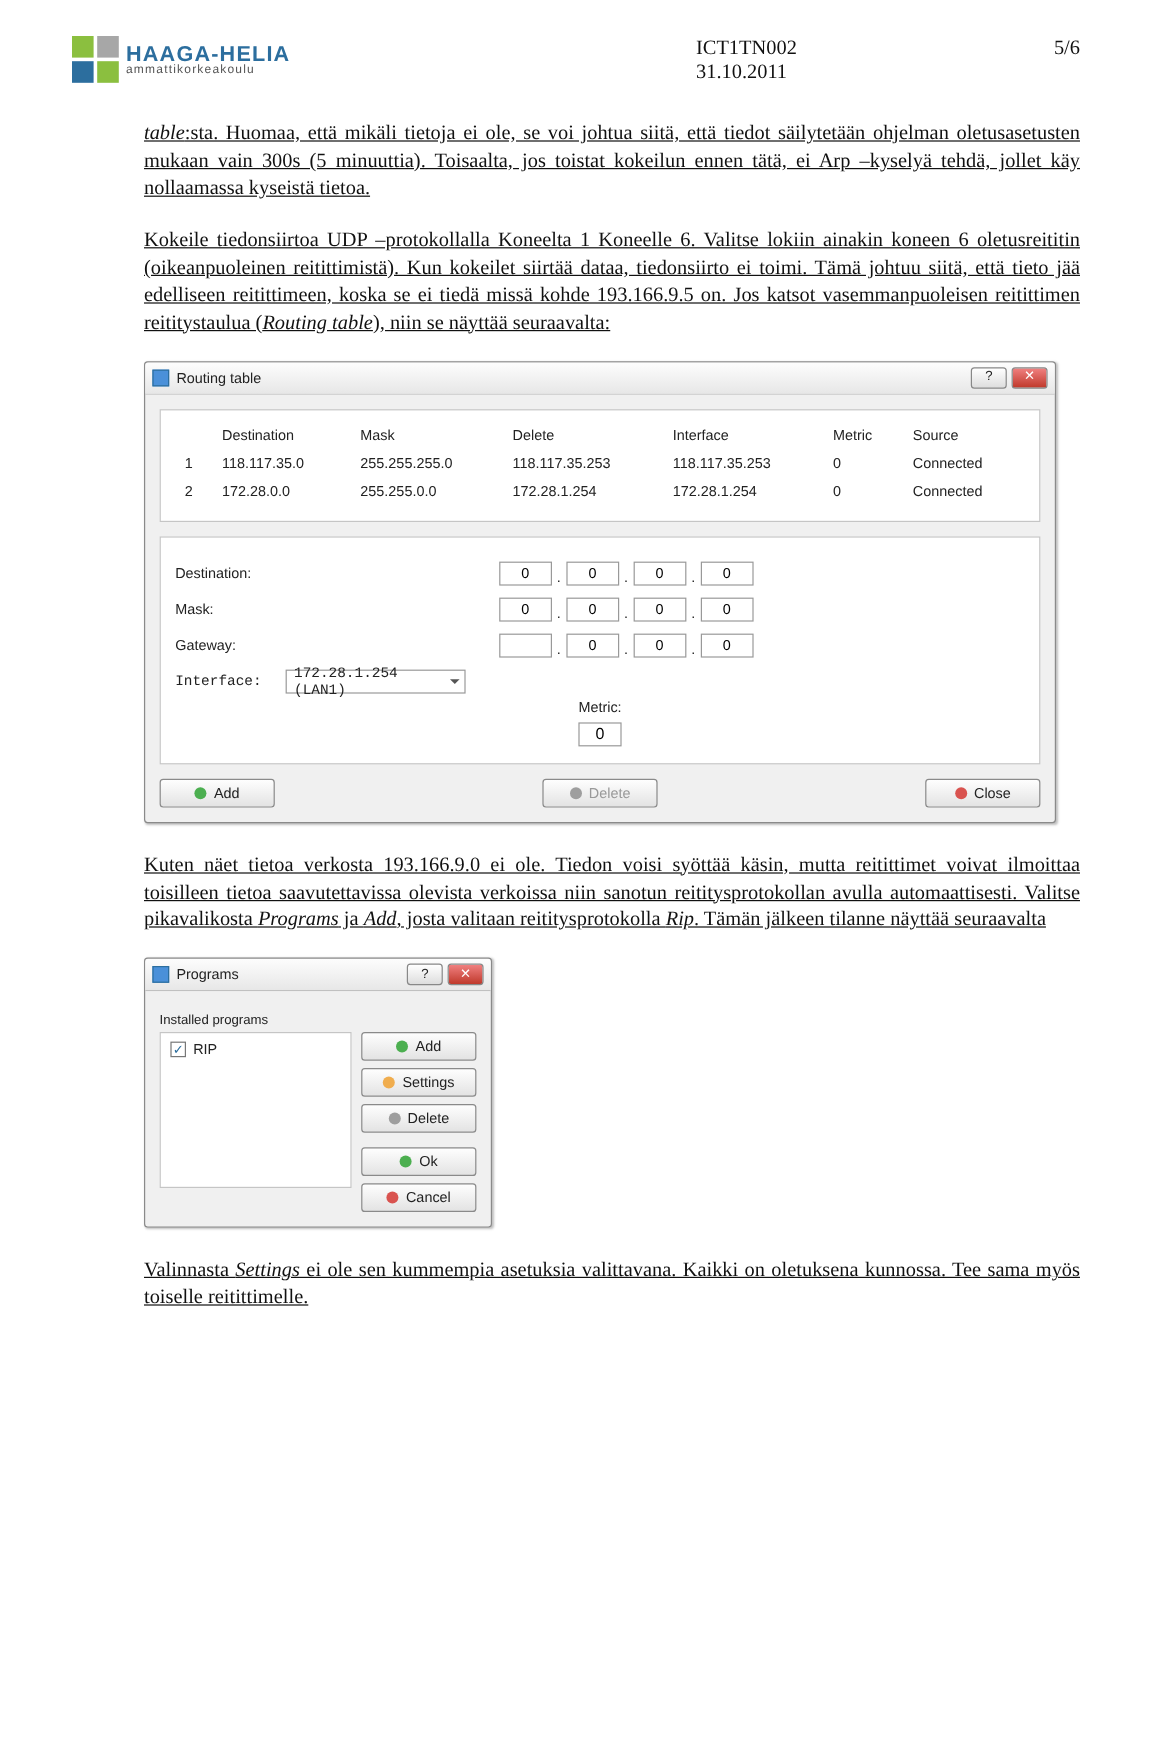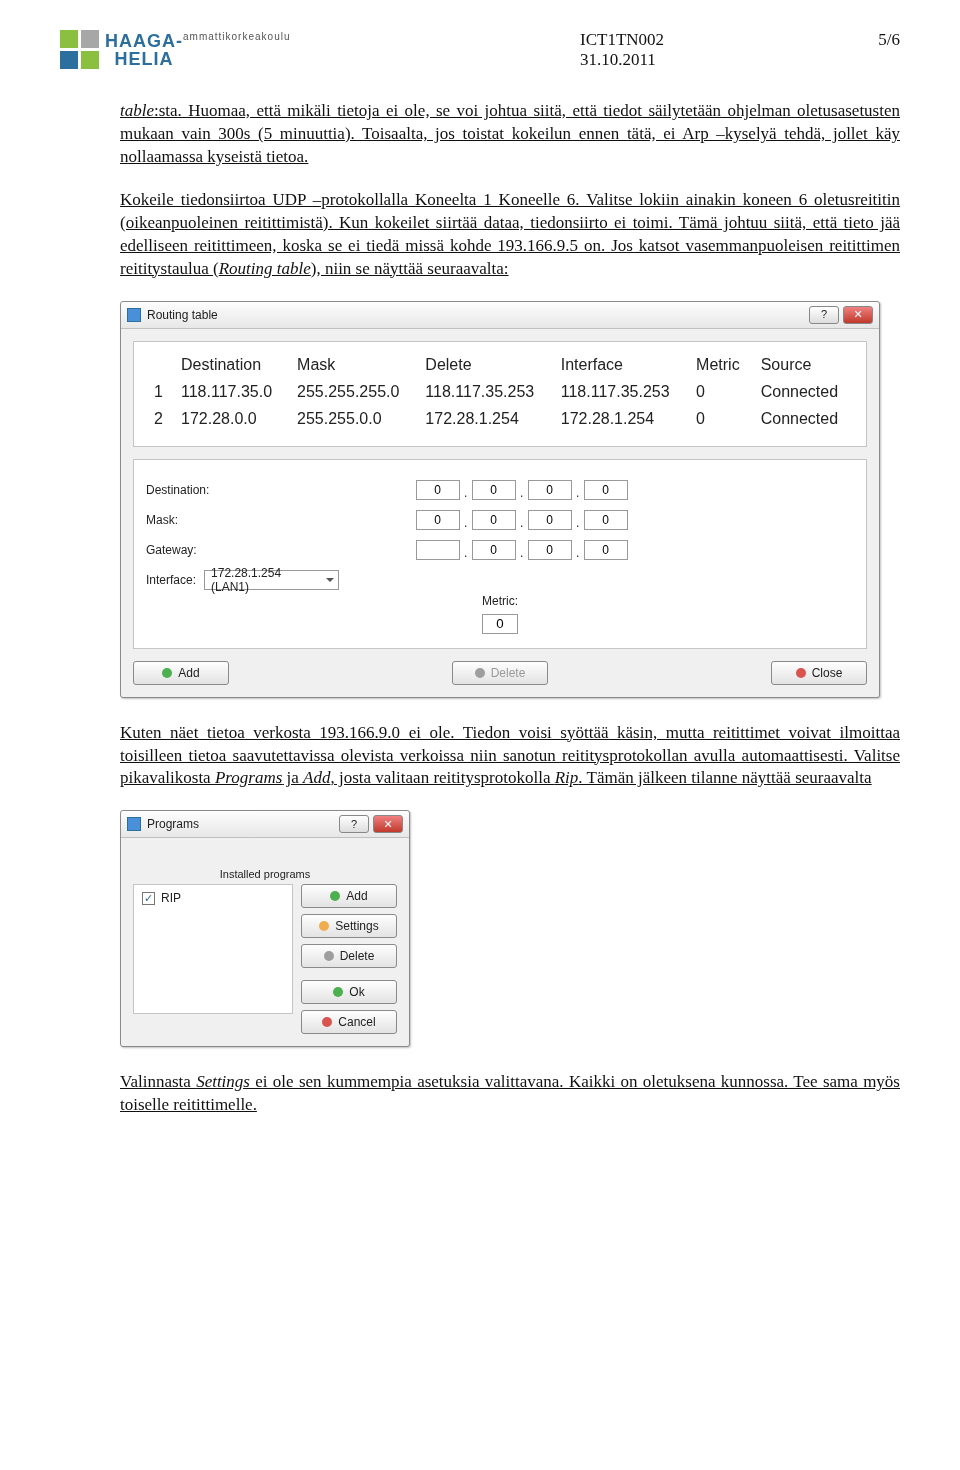--- a/index.html
+++ b/index.html
@@ -5,41 +5,41 @@
   *{box-sizing:border-box;margin:0;padding:0;}
   body{font-family:Garamond,"Times New Roman",serif;font-size:17px;color:#111;background:#fff;width:960px;}
   .page{padding:30px 60px 40px 60px;position:relative;}
   .header{display:flex;align-items:flex-start;}
   .logo{width:200px;display:flex;align-items:center;gap:6px;}
   .logo-mark{display:grid;grid-template-columns:18px 18px;grid-template-rows:18px 18px;gap:3px;}
   .sq{width:18px;height:18px;}
   .g{background:#8bbf3f;}
   .b{background:#2c6e9e;}
   .gr{background:#a7a7a7;}
-  .logo-text{display:flex;flex-direction:row;line-height:1;text-align:center;}
+  .logo-text{display:flex;flex-direction:column;line-height:1;}
   .brand1{font-family:Arial,Helvetica,sans-serif;font-size:18px;font-weight:bold;letter-spacing:1px;color:#2c6e9e;}
   .brand2{font-family:Arial,Helvetica,sans-serif;font-size:10px;color:#555;letter-spacing:1px;}
   .meta{flex:1;text-align:left;padding-left:320px;}
   .meta .r{display:flex;justify-content:space-between;max-width:330px;}
   .content{margin-top:30px;padding-left:60px;}
   .para{line-height:1.35;text-align:justify;margin-bottom:20px;text-decoration:underline;}
   h2.section{font-style:italic;font-weight:normal;font-size:19px;margin:14px 0 14px -60px;}
   em{font-style:italic;}
 
   
   .win{font-family:"Segoe UI",Tahoma,Arial,sans-serif;font-size:12px;color:#222;background:#f0f0f0;border:1px solid #8a8a8a;border-radius:3px;box-shadow:1px 1px 2px rgba(0,0,0,.25);position:relative;margin-bottom:24px;}
   .titlebar{display:flex;align-items:center;justify-content:space-between;padding:4px 6px;background:linear-gradient(#fdfdfd,#e7e7e7);border-bottom:1px solid #c0c0c0;border-radius:3px 3px 0 0;}
   .tb-left{display:flex;align-items:center;gap:6px;}
   .ticon{width:14px;height:14px;background:#4a90d9;border:1px solid #2c6e9e;}
   .tb-right{display:flex;gap:4px;}
   .wbtn{width:30px;height:18px;border:1px solid #888;border-radius:3px;background:linear-gradient(#fff,#ddd);display:flex;align-items:center;justify-content:center;font-size:11px;line-height:1;}
   .wbtn.close{background:linear-gradient(#f08080,#c0392b);color:#fff;}
   .win-body{padding:12px;}
   .group{background:#fff;border:1px solid #c5c5c5;padding:10px 12px 14px 12px;margin-bottom:12px;}
-  table.grid{width:100%;border-collapse:collapse;font-size:16px;}
+  table.grid{width:100%;border-collapse:collapse;font-size:12px;}
   table.grid th,table.grid td{text-align:left;padding:4px 8px;}
   table.grid th{font-weight:normal;}
   table.grid tr+tr td,table.grid tr+tr th{border-top:1px solid transparent;}
   .field-row{display:flex;align-items:center;gap:14px;margin:10px 0;}
   .field-row label{width:90px;}
   .ipbox{display:flex;align-items:flex-end;gap:2px;}
   .ipin{width:44px;height:20px;border:1px solid #999;background:#fff;text-align:center;font-size:12px;}
   .dot{width:8px;text-align:center;}
   .select{border:1px solid #999;height:20px;background:#fff;padding:0 18px 0 6px;position:relative;font-size:12px;display:inline-flex;align-items:center;}
   .select:after{content:"";position:absolute;right:4px;top:7px;border:4px solid transparent;border-top-color:#555;}
@@ -57,21 +57,21 @@
   .ic-ok{background:#4caf50;}
   .ic-cancel{background:#d9534f;}
 
   .win.small{width:290px;}
   .list{background:#fff;border:1px solid #c5c5c5;height:130px;padding:4px 0;}
   .list-item{display:flex;align-items:center;gap:6px;padding:2px 8px;}
   .check{width:13px;height:13px;border:1px solid #777;background:#fff;display:inline-flex;align-items:center;justify-content:center;font-size:11px;color:#2c6e9e;}
   .p-body{display:flex;gap:8px;}
   .p-left{flex:1;}
   .p-right{display:flex;flex-direction:column;gap:6px;}
-  .label-sm{font-size:11px;margin:18px 0 4px;text-align:center;}
+  .label-sm{font-size:11px;margin:6px 0 4px;}
 </style>
 </head>
 <body>
 
 <div class="page">
   <div class="header">
     <div class="logo">
       <div class="logo-mark">
         <div class="sq g"></div>
           <div class="sq gr"></div>
@@ -186,23 +186,23 @@
               <input class="ipin" value="" style="">
                 <span class="dot">.</span>
               <input class="ipin" value="0" style="">
                 <span class="dot">.</span>
               <input class="ipin" value="0" style="">
                 <span class="dot">.</span>
               <input class="ipin" value="0" style="">
             </div>
             <div style="flex:1.4"></div>
           </div>
-          <div style="display:flex;align-items:center;gap:8px;margin-top:8px;">
+          <div style="display:flex;align-items:center;gap:20px;margin-top:8px;font-family:Liberation Mono, monospace;">
             <label>Interface:</label>
-            <span class="select" style="width:135px;">172.28.1.254 (LAN1)</span>
+            <span class="select" style="width:150px;">172.28.1.254 (LAN1)</span>
           </div>
           <div class="metric">
             <label>Metric:</label>
             <input class="spin" value="0" style="">
           </div>
         </div>
 
         <div class="btn-row">
           <span class="btn">
               <span class="circ ic-add"></span>

